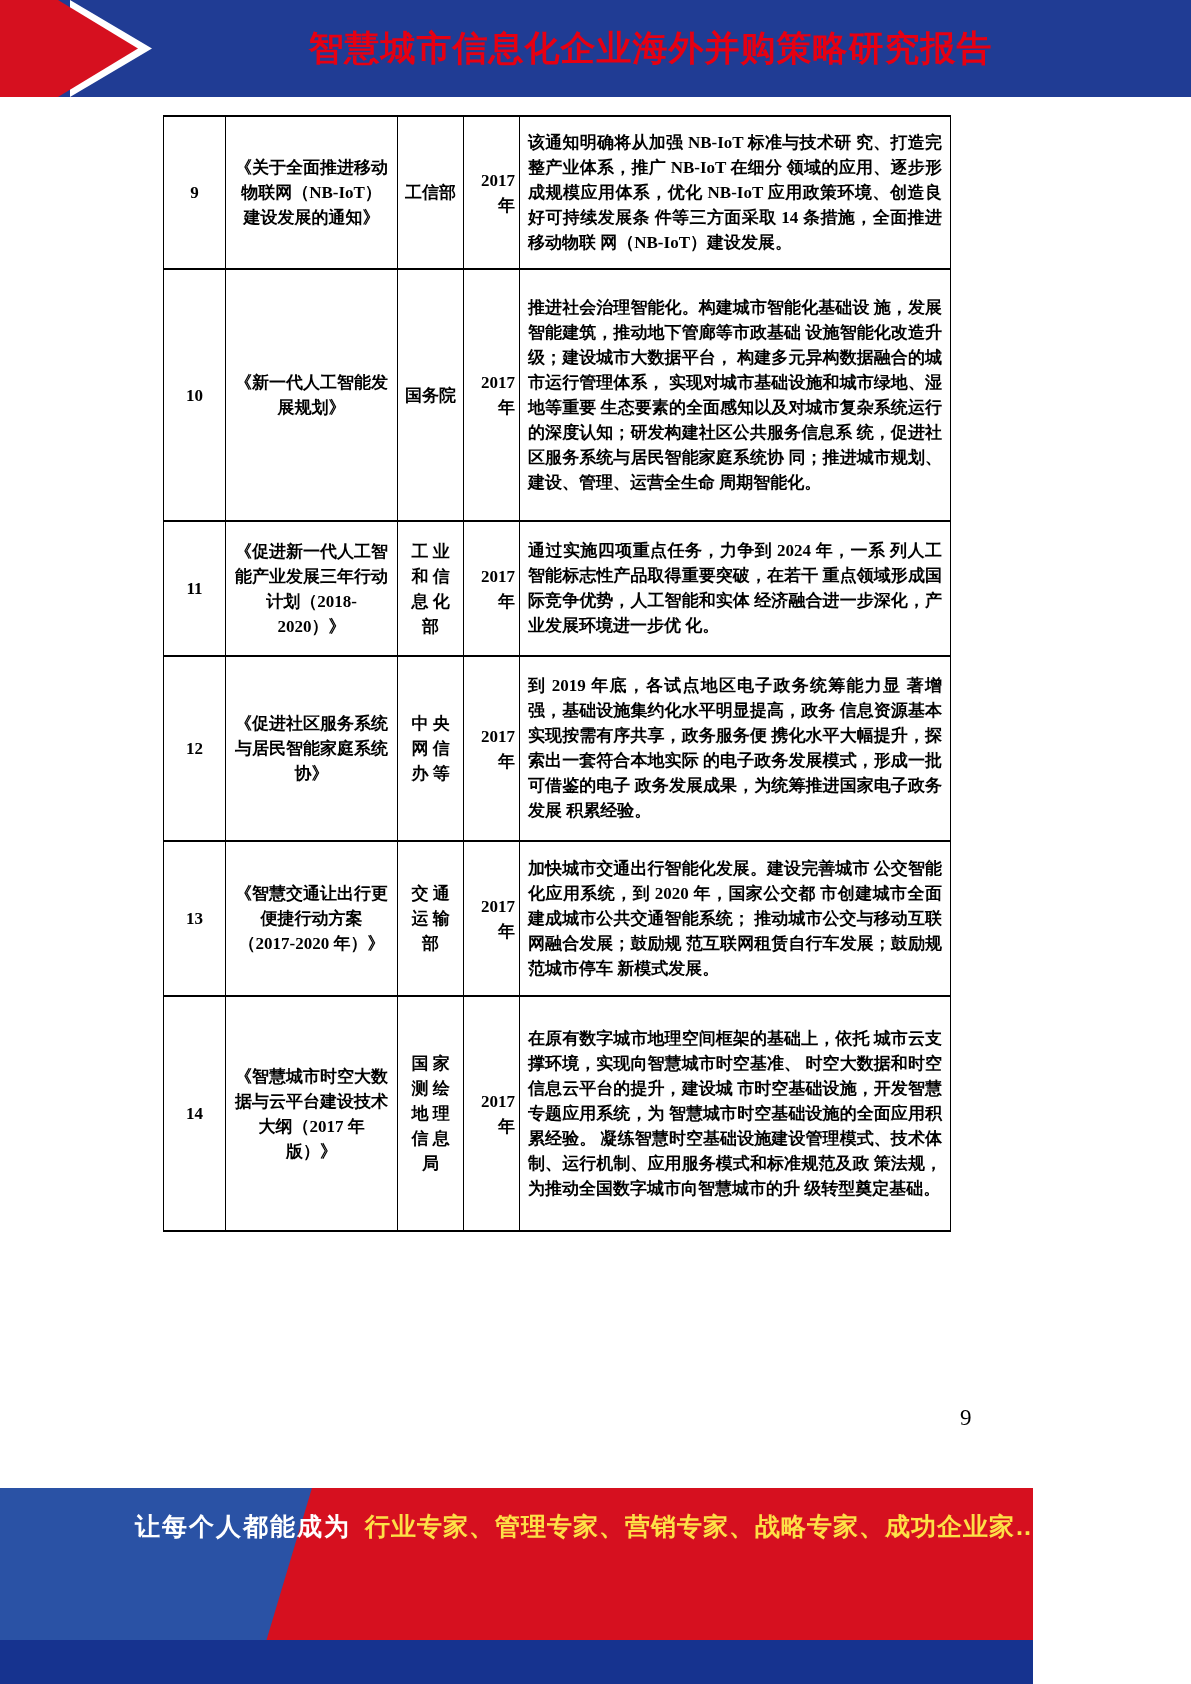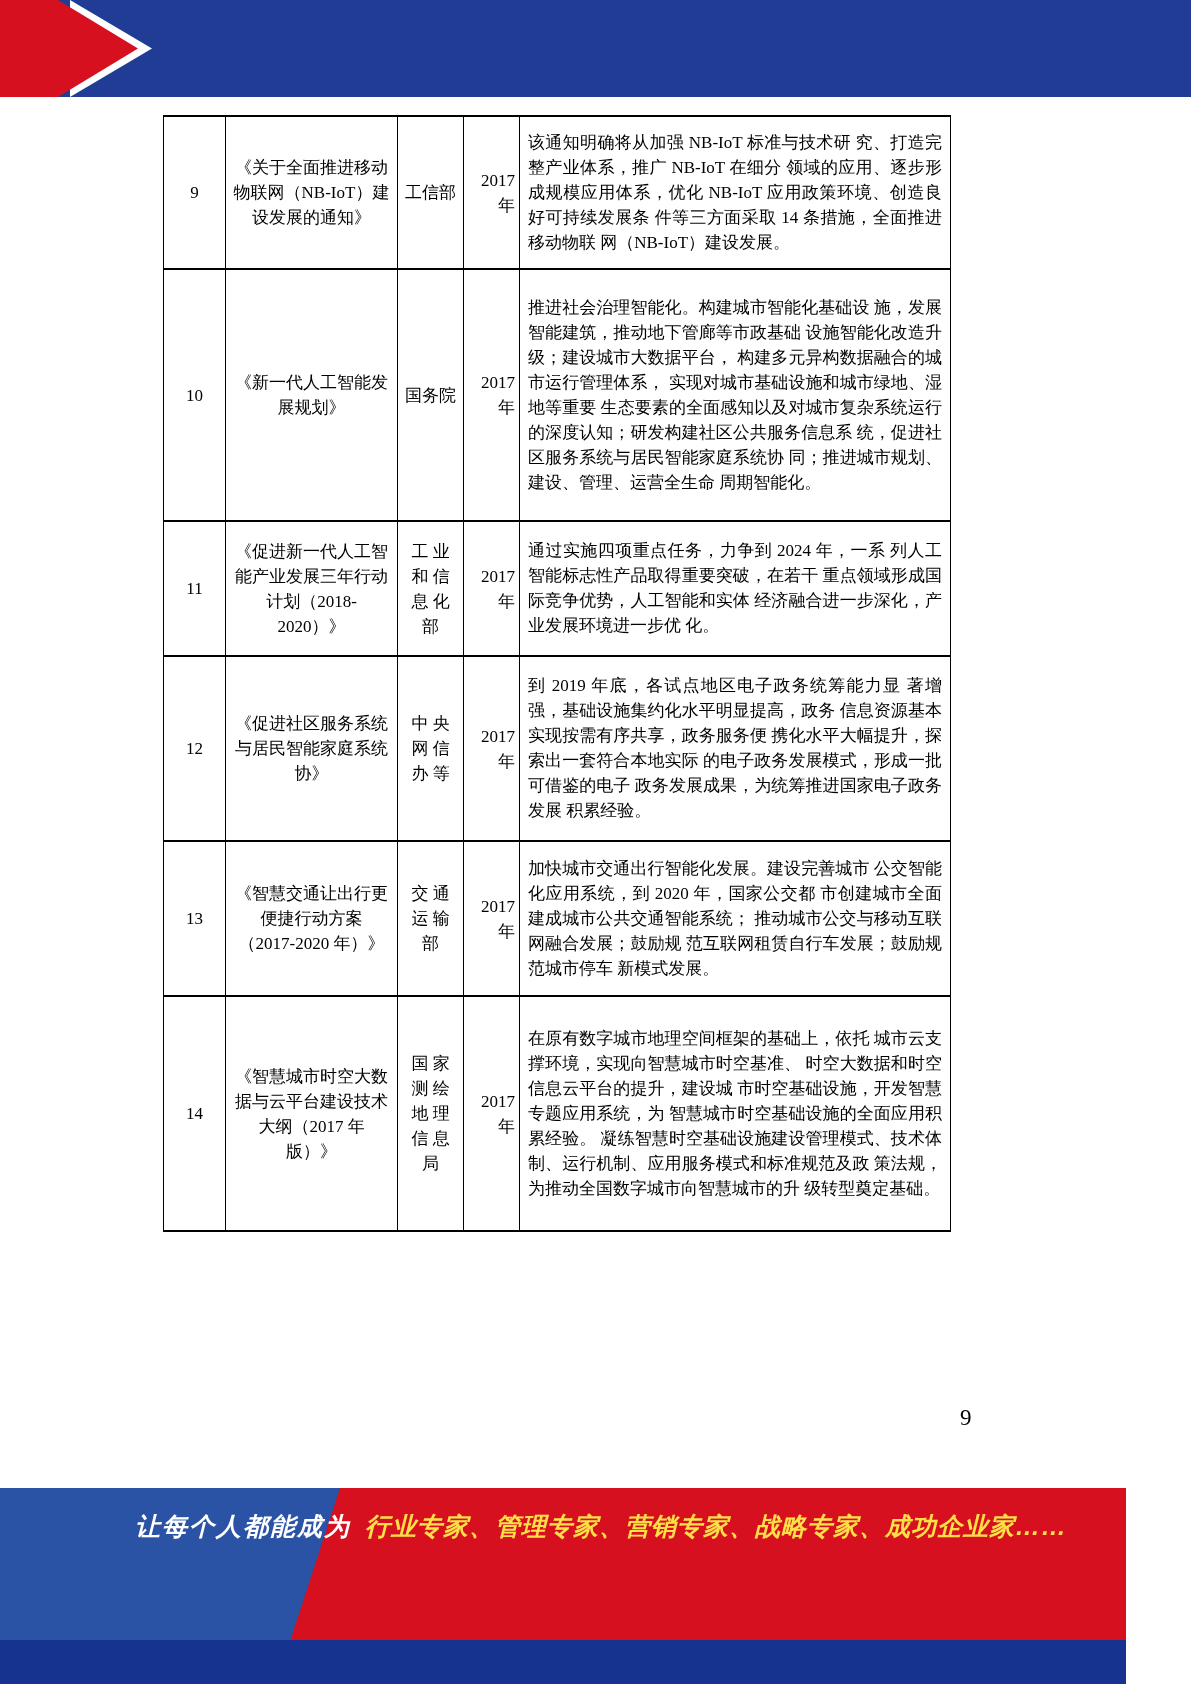--- a/index.html
+++ b/index.html
@@ -23,20 +23,21 @@
   
   .policy-table {
     position:absolute; left:163px; top:115px; width:787px;
     border-collapse:collapse; table-layout:fixed;
     font-size:17px; line-height:25px;
   }
   .policy-table td {
     border:1px solid #000;
     border-top:2px solid #000; border-bottom:2px solid #000;
     vertical-align:middle;
+    font-weight:bold;
   }
   .col-num    { width:62px; }
   .col-name   { width:172px; }
   .col-agency { width:66px; }
   .col-year   { width:56px; }
   .col-desc   { width:431px; }
   .c-num    { text-align:center; }
   .c-name   { padding:4px 7px; text-align:center; }
   .c-agency { padding:0 7px; text-align:center; }
   .c-year   { padding:4px 4px; text-align:right; }
@@ -45,21 +46,21 @@
   .rh1 { height:252px; }
   .rh2 { height:135px; }
   .rh3 { height:185px; }
   .rh4 { height:155px; }
   .rh5 { height:235px; }
 
   
   .page-number { position:absolute; left:960px; top:1405px; font-size:23px; }
 
   
-  .footer { position:absolute; left:0; bottom:0; width:1126px; height:196px;font-style:italic; }
+  .footer { position:absolute; left:0; bottom:0; width:1033px; height:196px; }
   .footer-band { position:relative; width:100%; height:152px; background:#2a52a5; overflow:hidden; }
   .footer-red-shape {
     position:absolute; top:0; left:0; width:100%; height:100%;
     background:#d6101f;
     clip-path:polygon(30.2% 0, 100% 0, 100% 100%, 25.8% 100%);
   }
   .footer-slogan-left {
     position:absolute; left:135px; top:22px; color:#ffffff;
     font-family:"Liberation Sans","DejaVu Sans",sans-serif;
     font-size:25px; font-weight:bold; letter-spacing:2px; white-space:nowrap;
@@ -74,20 +75,21 @@
 </head>
 <body>
 
 <div class="page">
 
   <div class="header">
     <svg class="header-arrow" viewBox="0 0 170 97" preserveAspectRatio="none">
       <polygon points="70,0 152,48.5 70,97" fill="#ffffff"></polygon>
       <polygon points="0,0 58,0 138,48.5 58,97 0,97" fill="#d6101f"></polygon>
     </svg>
+    <div class="header-title">智慧城市信息化企业海外并购策略研究报告</div>
   </div>
 
   <table class="policy-table">
     <colgroup>
       <col class="col-num">
         <col class="col-name">
         <col class="col-agency">
         <col class="col-year">
         <col class="col-desc">
     </colgroup>

